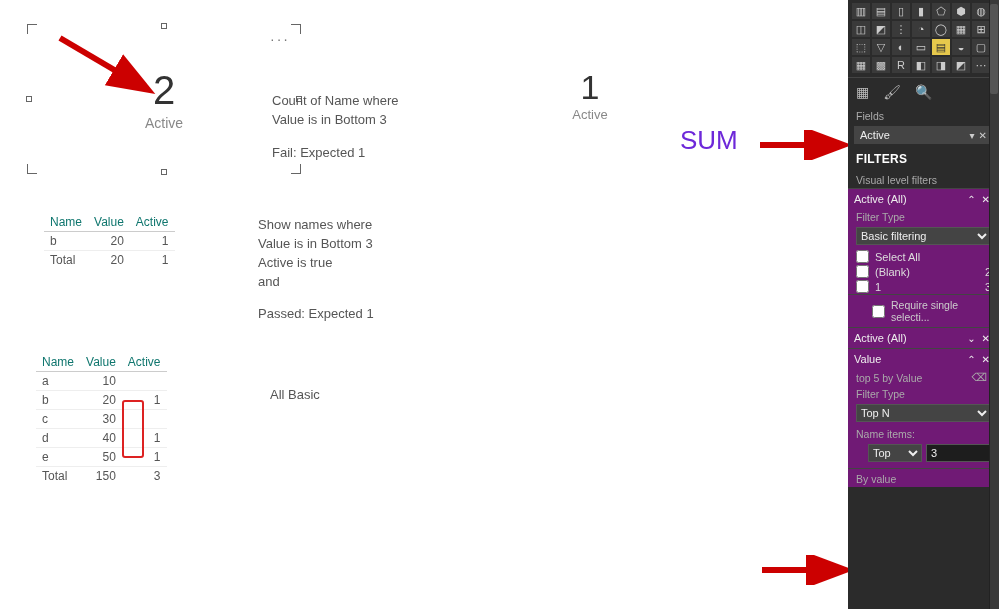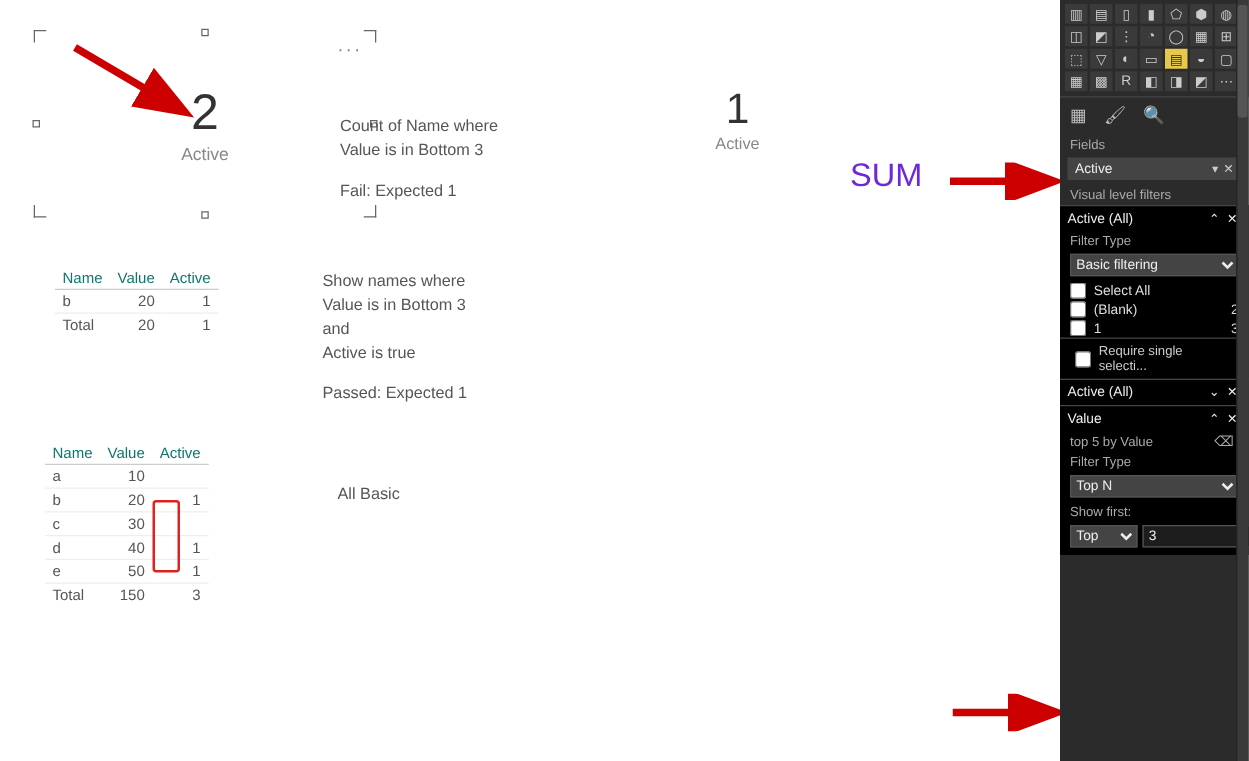--- a/index.html
+++ b/index.html
@@ -149,21 +149,21 @@
   .filters-title {
     padding: 6px 8px 4px;
     font-weight: 700;
     font-size: 12px;
     color: #fff;
     letter-spacing: .3px;
   }
 
   .filter-block {
     border-top: 1px solid #444;
-    background: #000000;
+    background: #701a75;
   }
   .filter-head {
     display: flex; align-items: center;
     padding: 4px 6px;
     color: #eee;
     font-size: 11px;
     cursor: pointer;
   }
   .filter-head .spacer { flex:1; }
   .filter-head .ic { font-size: 10px; padding: 0 3px; cursor:pointer; }
@@ -177,24 +177,24 @@
     height: 18px;
   }
   .check-row {
     display: flex; align-items: center;
     padding: 1px 8px;
     font-size: 11px; color: #ddd;
     cursor: pointer;
   }
   .check-row input { margin: 0 6px 0 0; accent-color: #888; }
   .check-row .spacer { flex:1; }
-  .show-items-row { display:flex; gap:4px; padding: 2px 8px 6px; }
+  .show-items-row { display:flex; gap:4px; padding: 2px 20px 6px; }
   .show-items-row select { flex: 0 0 54px; background:#444; color:#eee; border:1px solid #555; font-size:11px; height:18px; }
   .show-items-row input { flex: 1; background:#1d1d1d; color:#eee; border:1px solid #555; font-size:11px; height:18px; padding:0 4px; }
-  .require-row { display:flex; align-items:center; padding:4px 12px; font-size:10.5px; color:#ccc; border-top:1px solid #444; }
+  .require-row { display:flex; align-items:center; padding:4px 24px; font-size:10.5px; color:#ccc; border-top:1px solid #444; }
   .require-row input { margin:0 6px 0 0; }
   .eraser { font-size: 11px; color:#aaa; padding:0 4px; cursor:pointer; }
 
   
   .arrow { position: absolute; pointer-events: none; }
 </style>
 </head>
 <body>
 
 <div class="canvas">
@@ -223,22 +223,22 @@
   <div class="textbox t1">
     <div>Count of Name where</div>
     <div>Value is in Bottom 3</div>
     <div style="height:14px"></div>
     <div>Fail: Expected 1</div>
   </div>
 
   <div class="textbox t2">
     <div>Show names where</div>
     <div>Value is in Bottom 3</div>
+    <div>Active is true</div>
     <div>and</div>
-    <div>Active is true</div>
     <div style="height:14px"></div>
     <div>Passed: Expected 1</div>
   </div>
 
   <div class="textbox t3">All Basic</div>
 
   <div class="sum-label">SUM</div>
 
   <table class="visual table1">
     <thead>
@@ -373,20 +373,21 @@
   </div>
 
   <div class="section-label">Fields</div>
   <div class="field-pill">
     <span>Active</span>
     <span class="spacer"></span>
     <span class="caret">▾</span>
     <span class="x">✕</span>
   </div>
 
+  <div class="filters-title">FILTERS</div>
   <div class="section-label">Visual level filters</div>
 
   <div class="filter-block">
     <div class="filter-head">
       <span>Active  (All)</span>
       <span class="spacer"></span>
       <span class="ic">⌃</span>
       <span class="ic">✕</span>
     </div>
     <div class="sub-label">Filter Type</div>
@@ -438,25 +439,26 @@
     </div>
     <div class="sub-label" style="display:flex; align-items:center;">
       <span>top 5 by Value</span>
       <span class="spacer" style="flex:1"></span>
       <span class="eraser">⌫</span>
     </div>
     <div class="sub-label">Filter Type</div>
     <select class="dark">
       <option>Top N</option>
     </select>
-    <div class="sub-label">Show first:</div>
+    <div class="sub-label">Name items:</div>
     <div class="show-items-row">
       <select>
         <option>Top</option>
       </select>
       <input type="text" value="3" style="">
     </div>
+    <div class="sub-label" style="border-top:1px solid #444; padding-top:4px;">By value</div>
   </div>
 
   <div class="scroll-edge">
     <div class="scroll-thumb"></div>
   </div>
 </div>
 
 </body></html>

